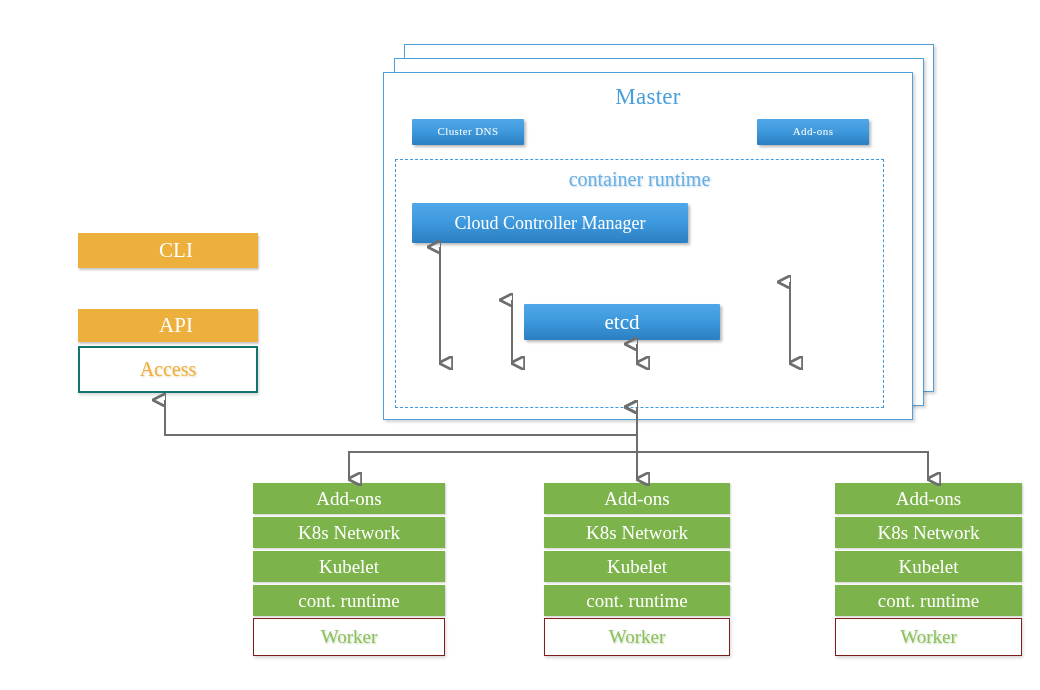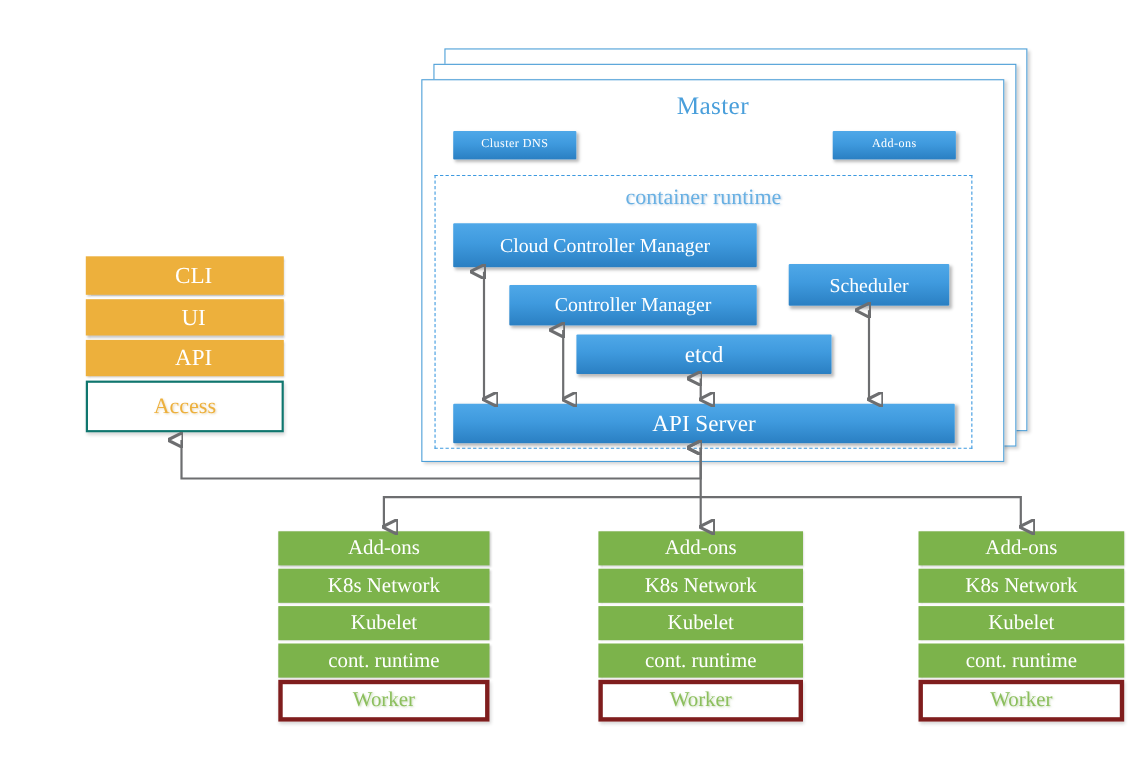--- a/index.html
+++ b/index.html
@@ -96,21 +96,21 @@
     background: #7cb34b;
     color: #ffffff;
     display: flex;
     align-items: center;
     justify-content: center;
     font-size: 19px;
     box-shadow: 1px 1px 2px rgba(0,0,0,0.2);
   }
   .green-footer {
     background: #ffffff;
-    border: 4px solid #7f1d1d;
+    border: 1px solid #7f1d1d;
     color: #8cbf5d;
     display: flex;
     align-items: center;
     justify-content: center;
     font-size: 19px;
     text-shadow: 1px 1px 2px rgba(140,180,110,0.5);
     box-shadow: 1px 2px 3px rgba(0,0,0,0.16);
   }
 
   
@@ -129,30 +129,26 @@
   <div class="abs master-title" style="left:383px; top:84px; width:530px;">Master</div>
 
   <div class="abs bluebox small" style="left:412px; top:119px; width:112px; height:26px;">Cluster DNS</div>
   <div class="abs bluebox small" style="left:757px; top:119px; width:112px; height:26px;">Add-ons</div>
 
   <div class="abs dashed-region" style="left:395px; top:159px; width:489px; height:249px;"></div>
   <div class="abs runtime-title" style="left:395px; top:168px; width:489px;">container runtime</div>
 
   <div class="abs bluebox mid" style="left:412px; top:203px; width:276px; height:40px;">Cloud Controller Manager</div>
 
-  <div class="abs bluebox mid" style="left:463px; top:259px; width:225px; height:37px;">Controller Manager</div>
 
-  <div class="abs bluebox mid" style="left:717px; top:240px; width:146px; height:38px;">Scheduler</div>
 
-  <div class="abs bluebox large" style="left:524px; top:304px; width:232px; height:36px;">etcd</div>
+  <div class="abs bluebox large" style="left:524px; top:304px; width:196px; height:36px;">etcd</div>
 
-  <div class="abs bluebox large" style="left:412px; top:367px; width:456px; height:36px;">API Server</div>
 
   <div class="abs orangebox" style="left:78px; top:233px; width:180px; height:35px;">CLI</div>
-  <div class="abs orangebox" style="left:78px; top:272px; width:180px; height:33px;">UI</div>
   <div class="abs orangebox" style="left:78px; top:309px; width:180px; height:33px;">API</div>
   <div class="abs orange-footer" style="left:78px; top:346px; width:180px; height:47px;">Access</div>
 
   <div class="abs greenbox" style="left:253px; top:483px; width:192px; height:31px;">Add-ons</div>
   <div class="abs greenbox" style="left:253px; top:517px; width:192px; height:31px;">K8s Network</div>
   <div class="abs greenbox" style="left:253px; top:551px; width:192px; height:31px;">Kubelet</div>
   <div class="abs greenbox" style="left:253px; top:585px; width:192px; height:31px;">cont. runtime</div>
   <div class="abs green-footer" style="left:253px; top:618px; width:192px; height:38px;">Worker</div>
 
   <div class="abs greenbox" style="left:544px; top:483px; width:186px; height:31px;">Add-ons</div>

